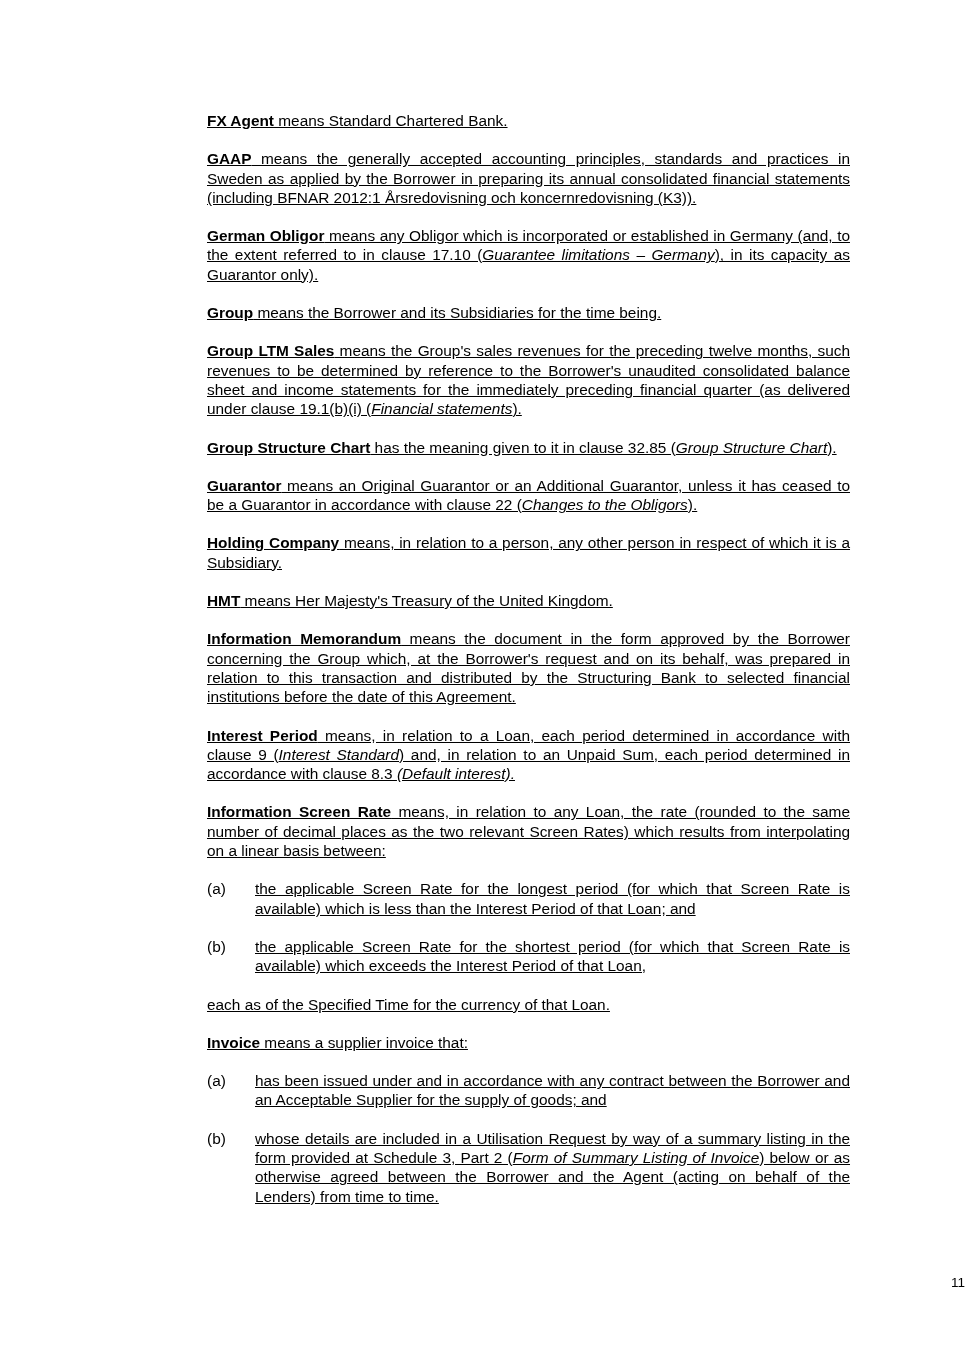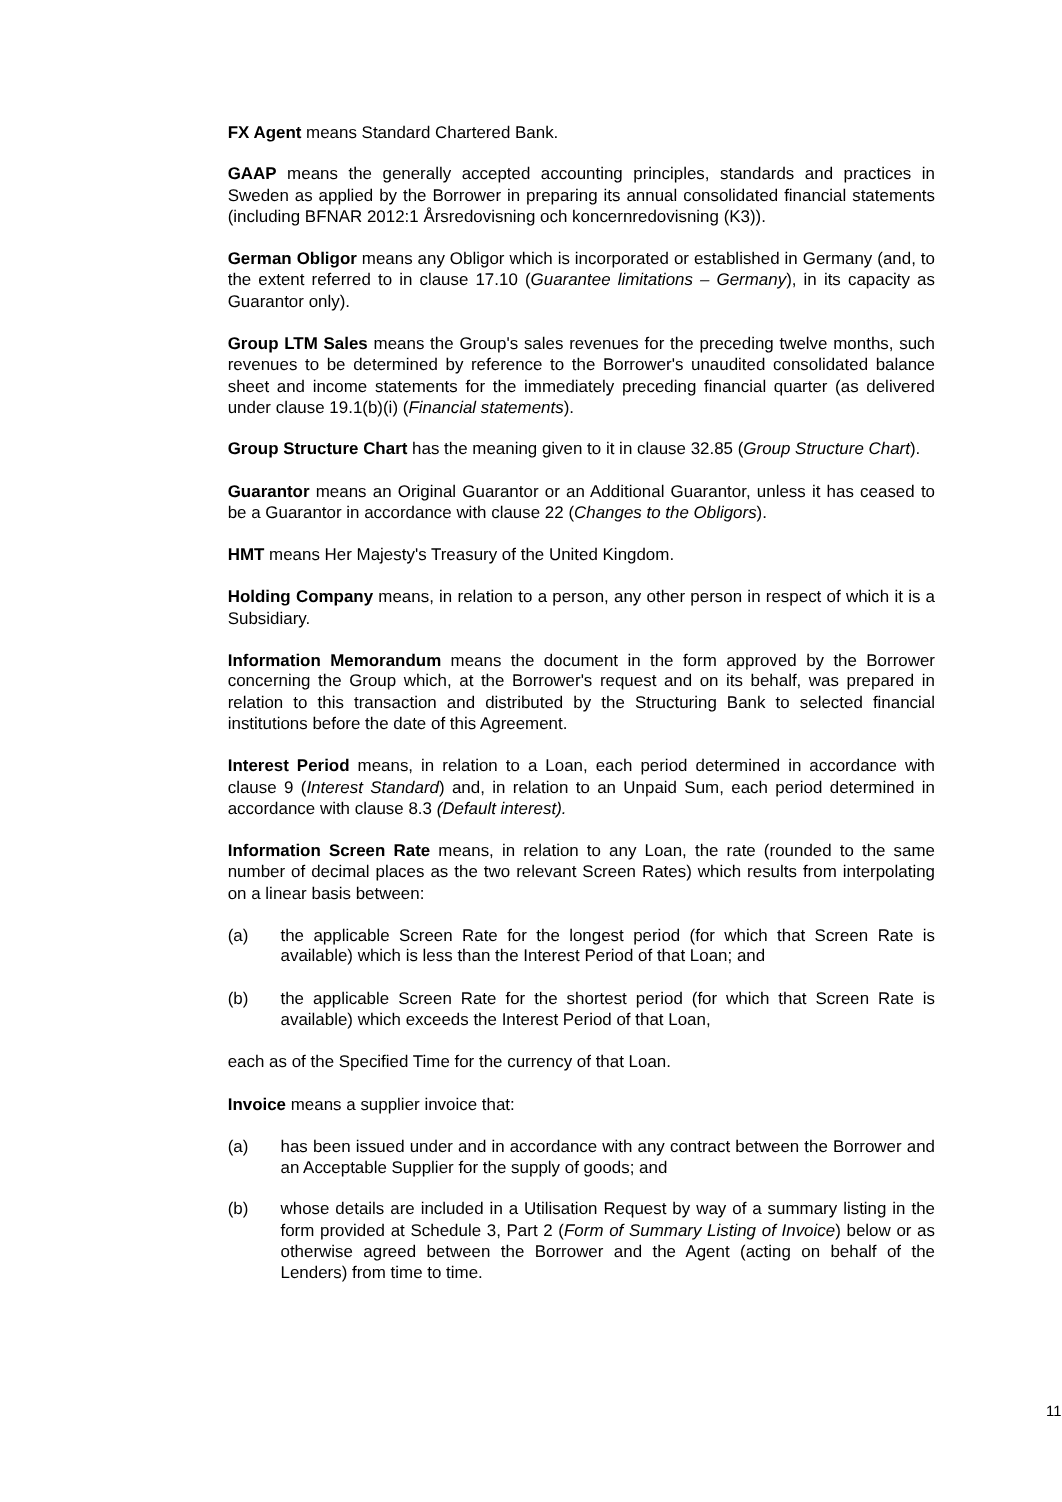--- a/index.html
+++ b/index.html
@@ -24,20 +24,21 @@
     position: absolute;
     left: 207px;
     top: 111px;
     width: 643px;
   }
   .para {
     font-size: 15.4px;
     line-height: 19.3px;
     text-align: justify;
     margin: 0 0 19px 0;
+    text-decoration: underline;
   }
   .list-item {
     position: relative;
     padding-left: 48px;
   }
   .list-item .label {
     position: absolute;
     left: 0;
     top: 0;
   }
@@ -53,25 +54,26 @@
   }
 </style>
 </head>
 <body>
 
 <div class="page">
   <div class="content">
       <div class="para"><span class="b">FX Agent</span><span> means Standard Chartered Bank.</span></div>
       <div class="para"><span class="b">GAAP</span><span> means the generally accepted accounting principles, standards and practices in Sweden as applied by the Borrower in preparing its annual consolidated financial statements (including BFNAR 2012:1 Årsredovisning och koncernredovisning (K3)).</span></div>
       <div class="para"><span class="b">German Obligor</span><span> means any Obligor which is incorporated or established in Germany (and, to the extent referred to in clause 17.10 (</span><span class="i">Guarantee limitations – Germany</span><span>), in its capacity as Guarantor only).</span></div>
+      <div class="para"><span class="b">Group</span><span> means the Borrower and its Subsidiaries for the time being.</span></div>
       <div class="para"><span class="b">Group LTM Sales</span><span> means the Group's sales revenues for the preceding twelve months, such revenues to be determined by reference to the Borrower's unaudited consolidated balance sheet and income statements for the immediately preceding financial quarter (as delivered under clause 19.1(b)(i) (</span><span class="i">Financial statements</span><span>).</span></div>
       <div class="para"><span class="b">Group Structure Chart</span><span> has the meaning given to it in clause 32.85 (</span><span class="i">Group Structure Chart</span><span>).</span></div>
       <div class="para"><span class="b">Guarantor</span><span> means an Original Guarantor or an Additional Guarantor, unless it has ceased to be a Guarantor in accordance with clause 22 (</span><span class="i">Changes to the Obligors</span><span>).</span></div>
+      <div class="para"><span class="b">Holding Company</span><span> means, in relation to a person, any other person in respect of which it is a Subsidiary.</span></div>
       <div class="para"><span class="b">HMT</span><span> means Her Majesty's Treasury of the United Kingdom.</span></div>
-      <div class="para"><span class="b">Holding Company</span><span> means, in relation to a person, any other person in respect of which it is a Subsidiary.</span></div>
       <div class="para"><span class="b">Information Memorandum</span><span> means the document in the form approved by the Borrower concerning the Group which, at the Borrower's request and on its behalf, was prepared in relation to this transaction and distributed by the Structuring Bank to selected financial institutions before the date of this Agreement.</span></div>
       <div class="para"><span class="b">Interest Period</span><span> means, in relation to a Loan, each period determined in accordance with clause 9 (</span><span class="i">Interest Standard</span><span>) and, in relation to an Unpaid Sum, each period determined in accordance with clause 8.3 </span><span class="i">(Default interest).</span></div>
       <div class="para"><span class="b">Information Screen Rate</span><span> means, in relation to any Loan, the rate (rounded to the same number of decimal places as the two relevant Screen Rates) which results from interpolating on a linear basis between:</span></div>
       <div class="para list-item"><span class="label">(a)</span><span>the applicable Screen Rate for the longest period (for which that Screen Rate is available) which is less than the Interest Period of that Loan; and</span></div>
       <div class="para list-item"><span class="label">(b)</span><span>the applicable Screen Rate for the shortest period (for which that Screen Rate is available) which exceeds the Interest Period of that Loan,</span></div>
       <div class="para"><span>each as of the Specified Time for the currency of that Loan.</span></div>
       <div class="para"><span class="b">Invoice</span><span> means a supplier invoice that:</span></div>
       <div class="para list-item"><span class="label">(a)</span><span>has been issued under and in accordance with any contract between the Borrower and an Acceptable Supplier for the supply of goods; and</span></div>
       <div class="para list-item"><span class="label">(b)</span><span>whose details are included in a Utilisation Request by way of a summary listing in the form provided at Schedule 3, Part 2 (</span><span class="i">Form of Summary Listing of Invoice</span><span>) below or as otherwise agreed between the Borrower and the Agent (acting on behalf of the Lenders) from time to time.</span></div>
     </div>

